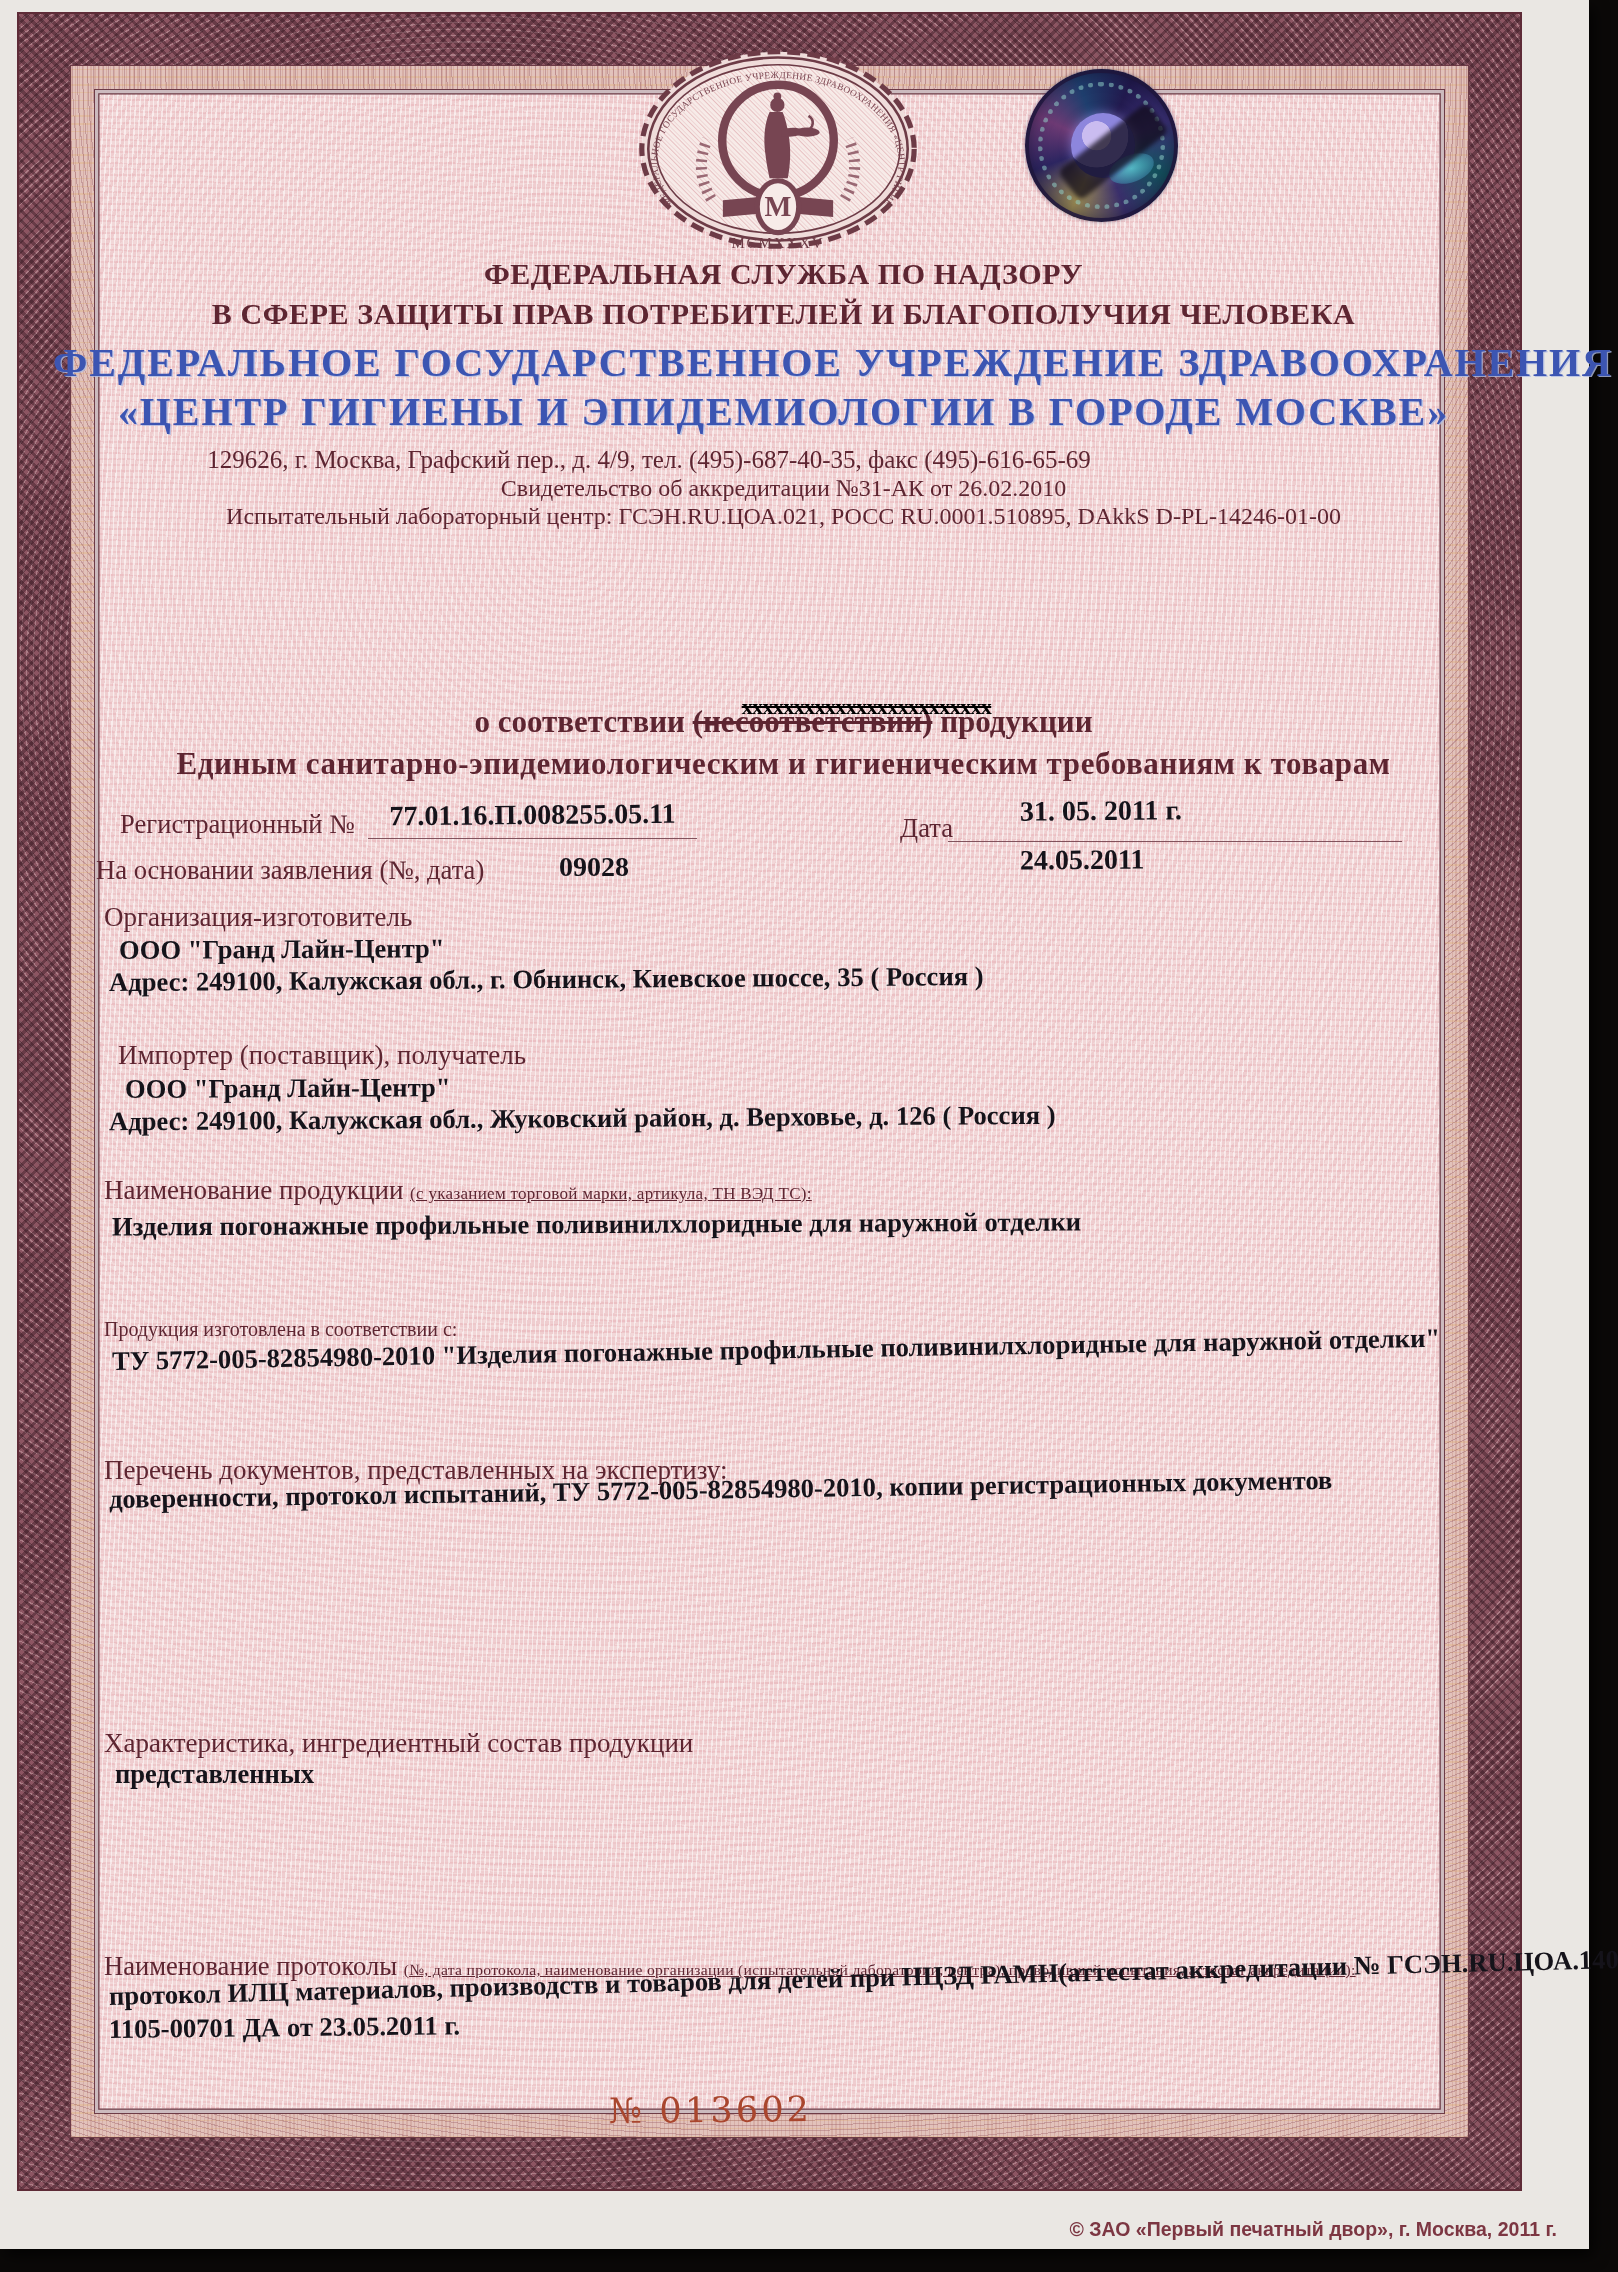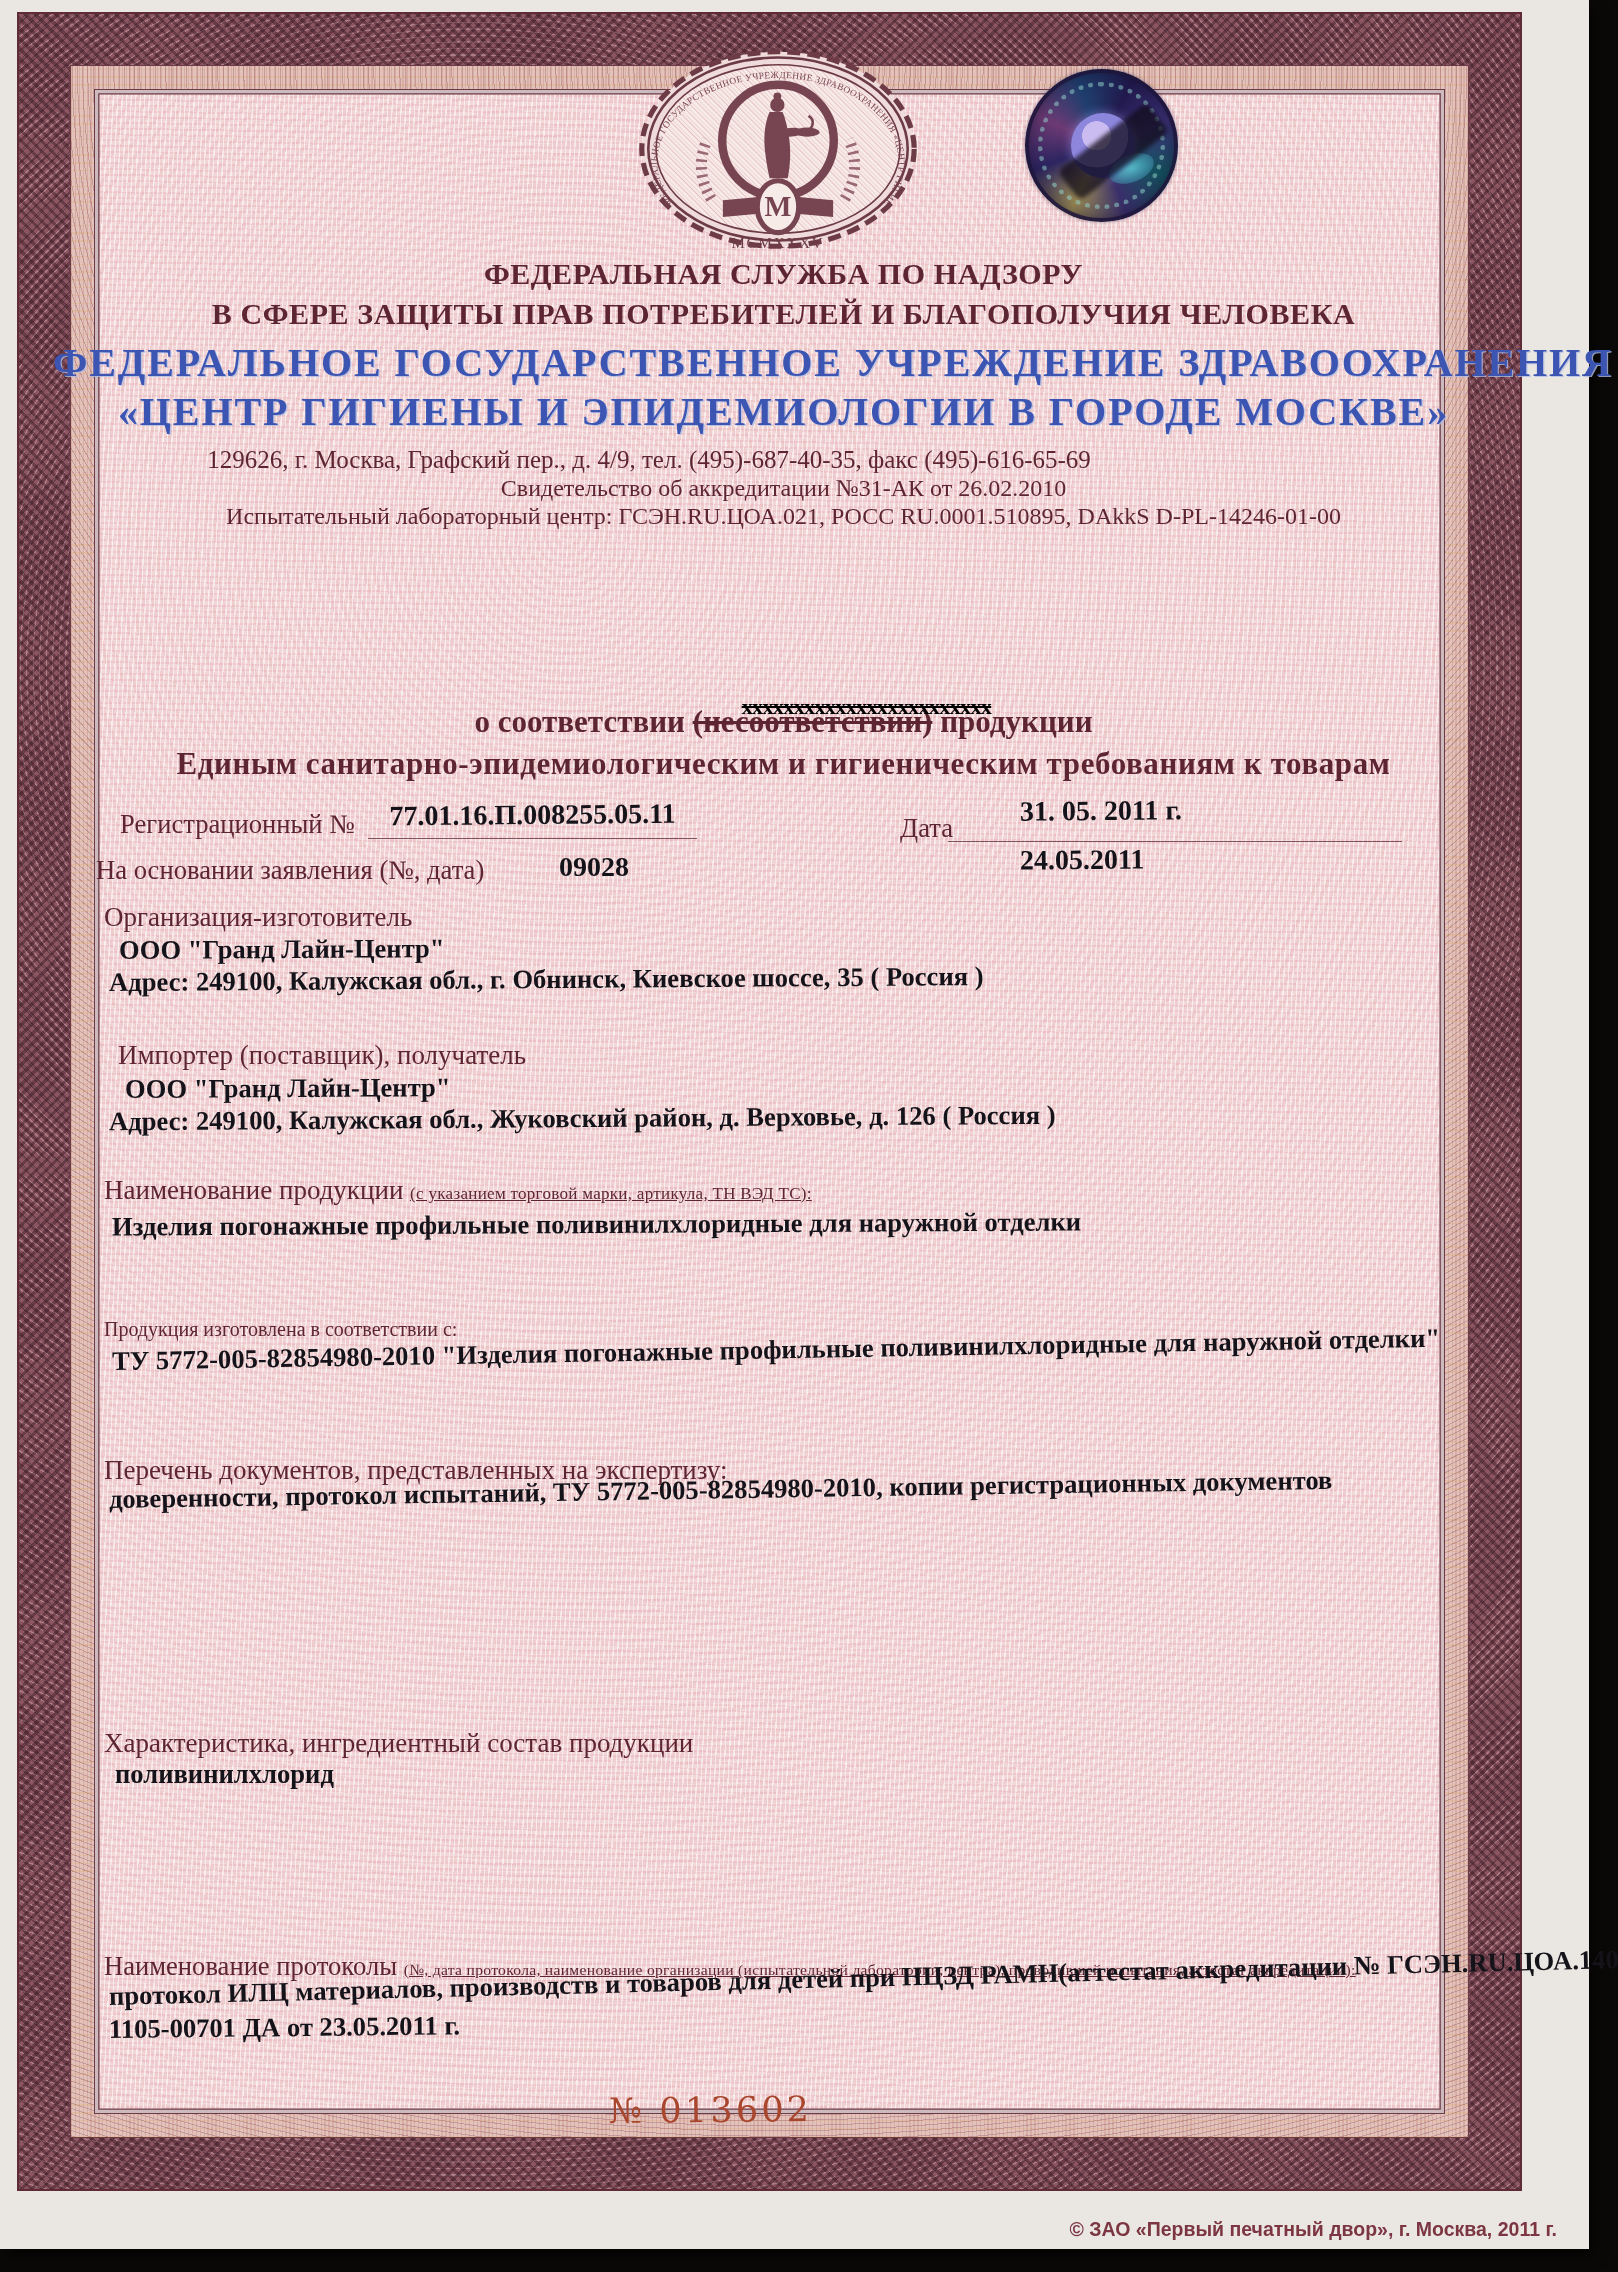--- a/index.html
+++ b/index.html
@@ -141,21 +141,21 @@
   </div>
   <div class="t typed" style="left:112px;top:1209px;font-size:26.6px;transform:rotate(-0.3deg);">Изделия погонажные профильные поливинилхлоридные для наружной отделки</div>
 
   <div class="t" style="left:104px;top:1318px;font-size:20px;">Продукция изготовлена в соответствии с:</div>
   <div class="t typed" style="left:112px;top:1346px;font-size:26.6px;transform:rotate(-1deg);transform-origin:left center;">ТУ 5772-005-82854980-2010 "Изделия погонажные профильные поливинилхлоридные для наружной отделки"</div>
 
   <div class="t" style="left:104px;top:1455px;font-size:27px;">Перечень документов, представленных на экспертизу:</div>
   <div class="t typed" style="left:109px;top:1484px;font-size:26.6px;transform:rotate(-0.9deg);transform-origin:left center;">доверенности, протокол испытаний, ТУ 5772-005-82854980-2010, копии регистрационных документов</div>
 
   <div class="t" style="left:104px;top:1728px;font-size:27px;">Характеристика, ингредиентный состав продукции</div>
-  <div class="t typed" style="left:115px;top:1759px;font-size:26.6px;">поливинилхлорид</div>
+  <div class="t typed" style="left:115px;top:1759px;font-size:26.6px;">представленных</div>
 
   <div class="t" style="left:104px;top:1951px;font-size:26.6px;">
     <span>Наименование протоколы </span><span class="note" style="font-size:15.6px;text-align:center;">(№, дата протокола, наименование организации (испытательной лаборатории, центра), проводившей испытания, аттестат аккредитации):</span>
   </div>
   <div class="t typed" style="left:109px;top:1981px;font-size:26.6px;transform:rotate(-1.4deg);transform-origin:left center;">протокол ИЛЦ материалов, производств и товаров для детей при НЦЗД РАМН(аттестат аккредитации № ГСЭН.RU.ЦОА.140) №</div>
   <div class="t typed" style="left:109px;top:2014px;font-size:26.6px;transform:rotate(-0.6deg);transform-origin:left center;">1105-00701 ДА от 23.05.2011 г.</div>
 
   <div class="t serial center" style="left:571px;top:2090px;width:279px;transform:rotate(-0.6deg);">№ 013602</div>
 
   <div class="t footer" style="left:973px;top:2218px;width:584px;text-align:right;">© ЗАО «Первый печатный двор»,  г. Москва,  2011 г.</div>

